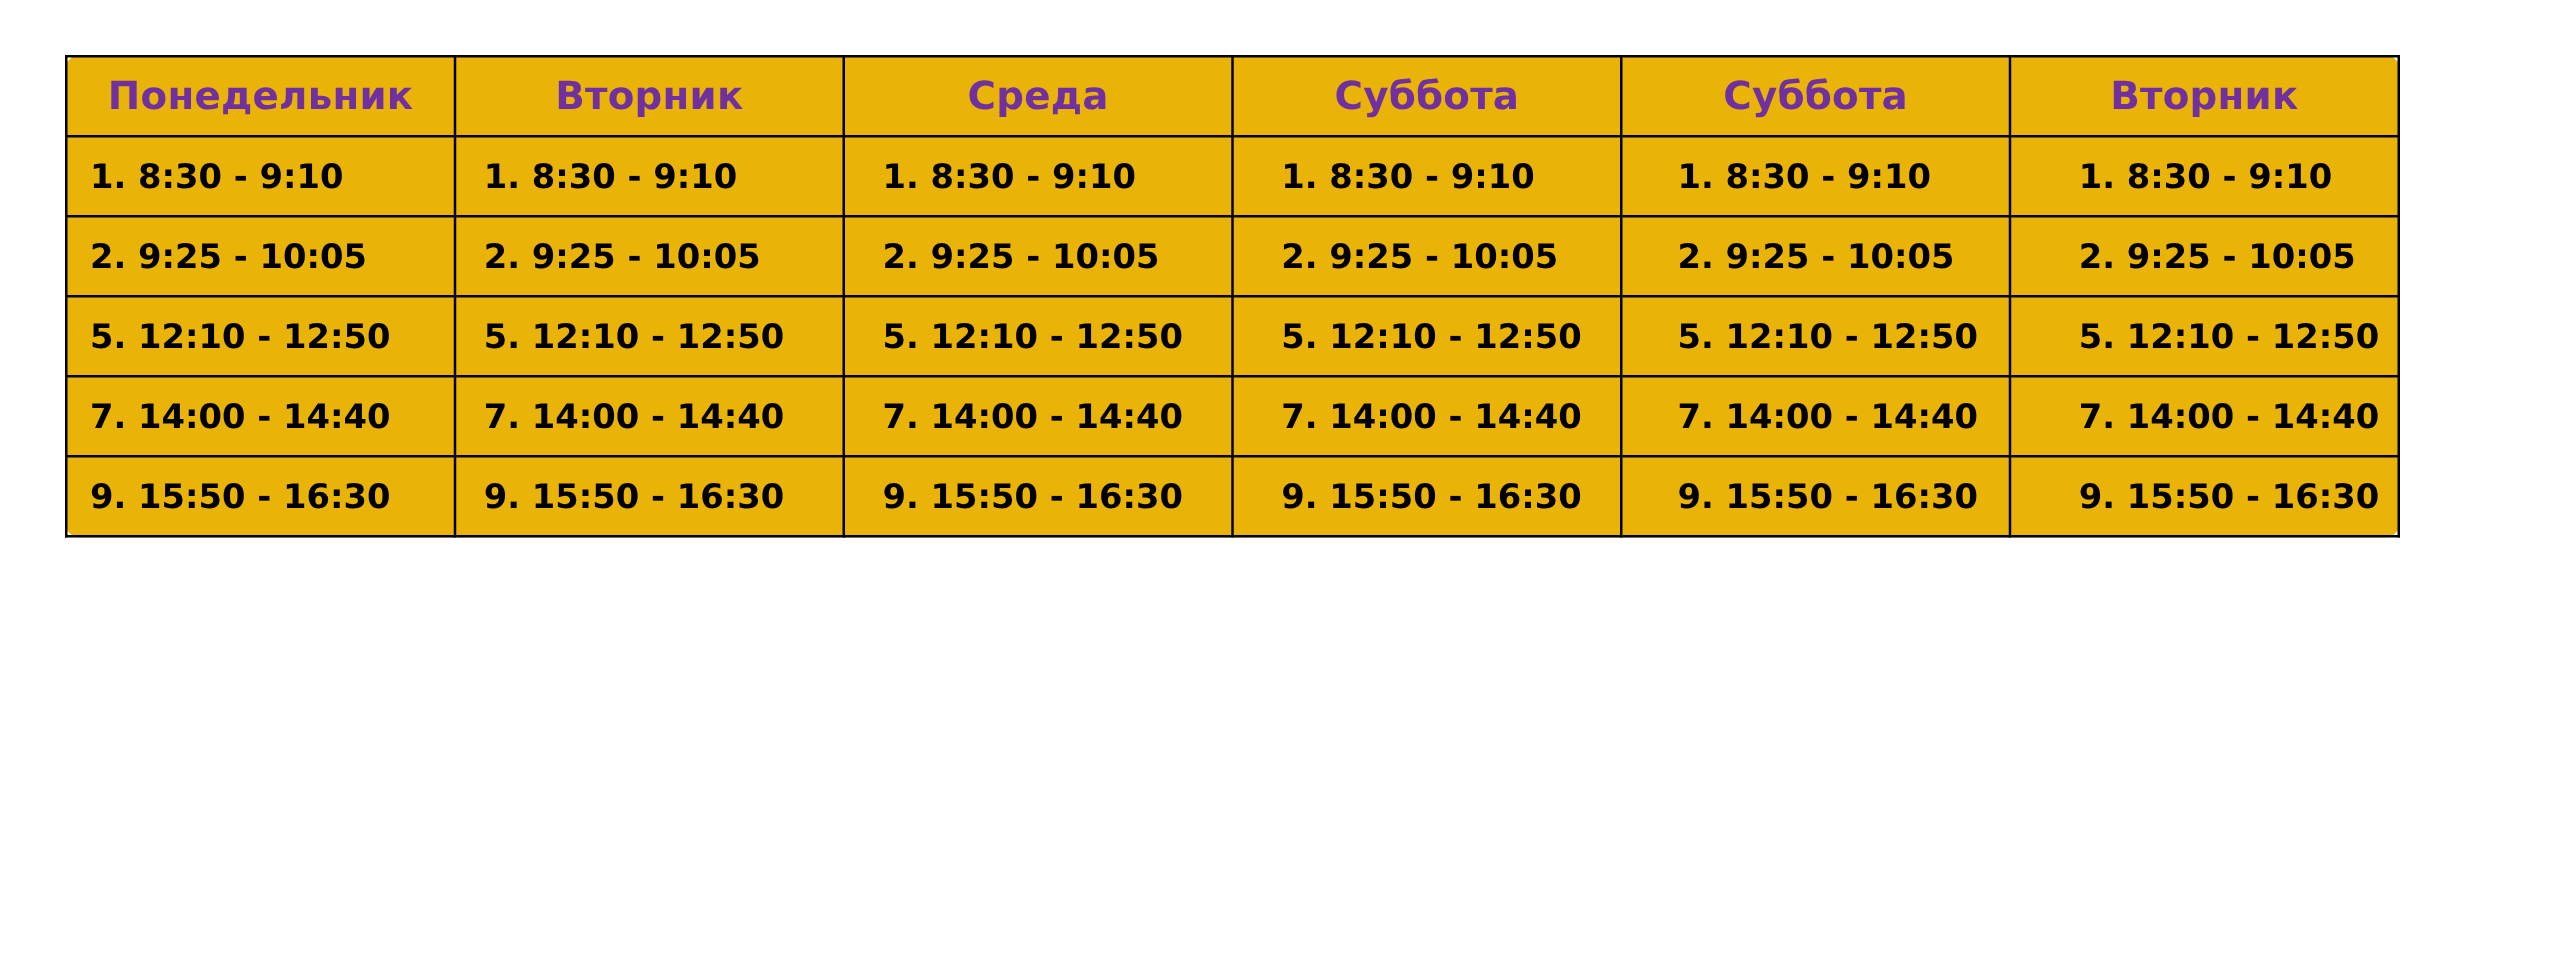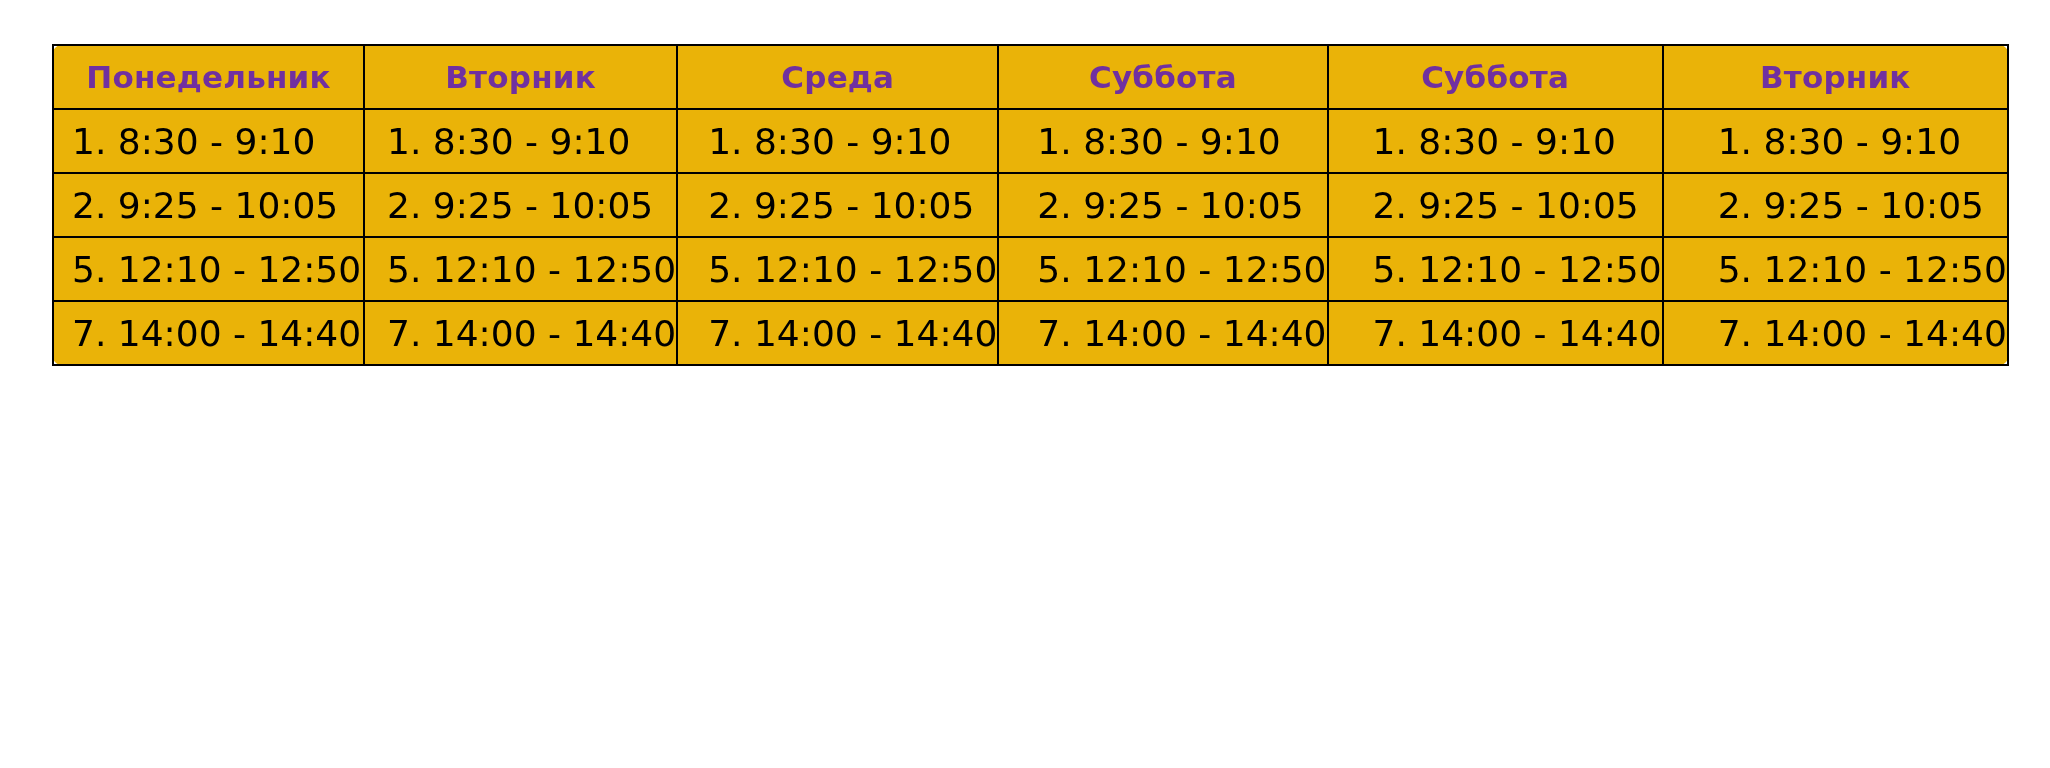--- a/index.html
+++ b/index.html
@@ -47,22 +47,22 @@
     color: #7030a0;
     font-size: 31px;
     font-weight: bold;
     letter-spacing: 0.2px;
     white-space: nowrap;
   }
   table.schedule tbody td {
     height: 62px;
     vertical-align: middle;
     color: #000000;
-    font-size: 36px;
-    font-weight: normal;
+    font-size: 27px;
+    font-weight: bold;
     white-space: nowrap;
     padding-left: 22px;
   }
   
   table.schedule tbody td.col-0 { padding-left: 18px; }
   table.schedule tbody td.col-1 { padding-left: 22px; }
   table.schedule tbody td.col-2 { padding-left: 30px; }
   table.schedule tbody td.col-3 { padding-left: 38px; }
   table.schedule tbody td.col-4 { padding-left: 44px; }
   table.schedule tbody td.col-5 { padding-left: 54px; }
@@ -116,15 +116,23 @@
         <td class="col-5">5. 12:10 - 12:50</td>
       </tr>
       <tr>
         <td class="col-0">7. 14:00 - 14:40</td>
         <td class="col-1">7. 14:00 - 14:40</td>
         <td class="col-2">7. 14:00 - 14:40</td>
         <td class="col-3">7. 14:00 - 14:40</td>
         <td class="col-4">7. 14:00 - 14:40</td>
         <td class="col-5">7. 14:00 - 14:40</td>
       </tr>
+      <tr>
+        <td class="col-0">9. 15:50 - 16:30</td>
+        <td class="col-1">9. 15:50 - 16:30</td>
+        <td class="col-2">9. 15:50 - 16:30</td>
+        <td class="col-3">9. 15:50 - 16:30</td>
+        <td class="col-4">9. 15:50 - 16:30</td>
+        <td class="col-5">9. 15:50 - 16:30</td>
+      </tr>
     </tbody>
   </table>
 </div>
 
 </body></html>

